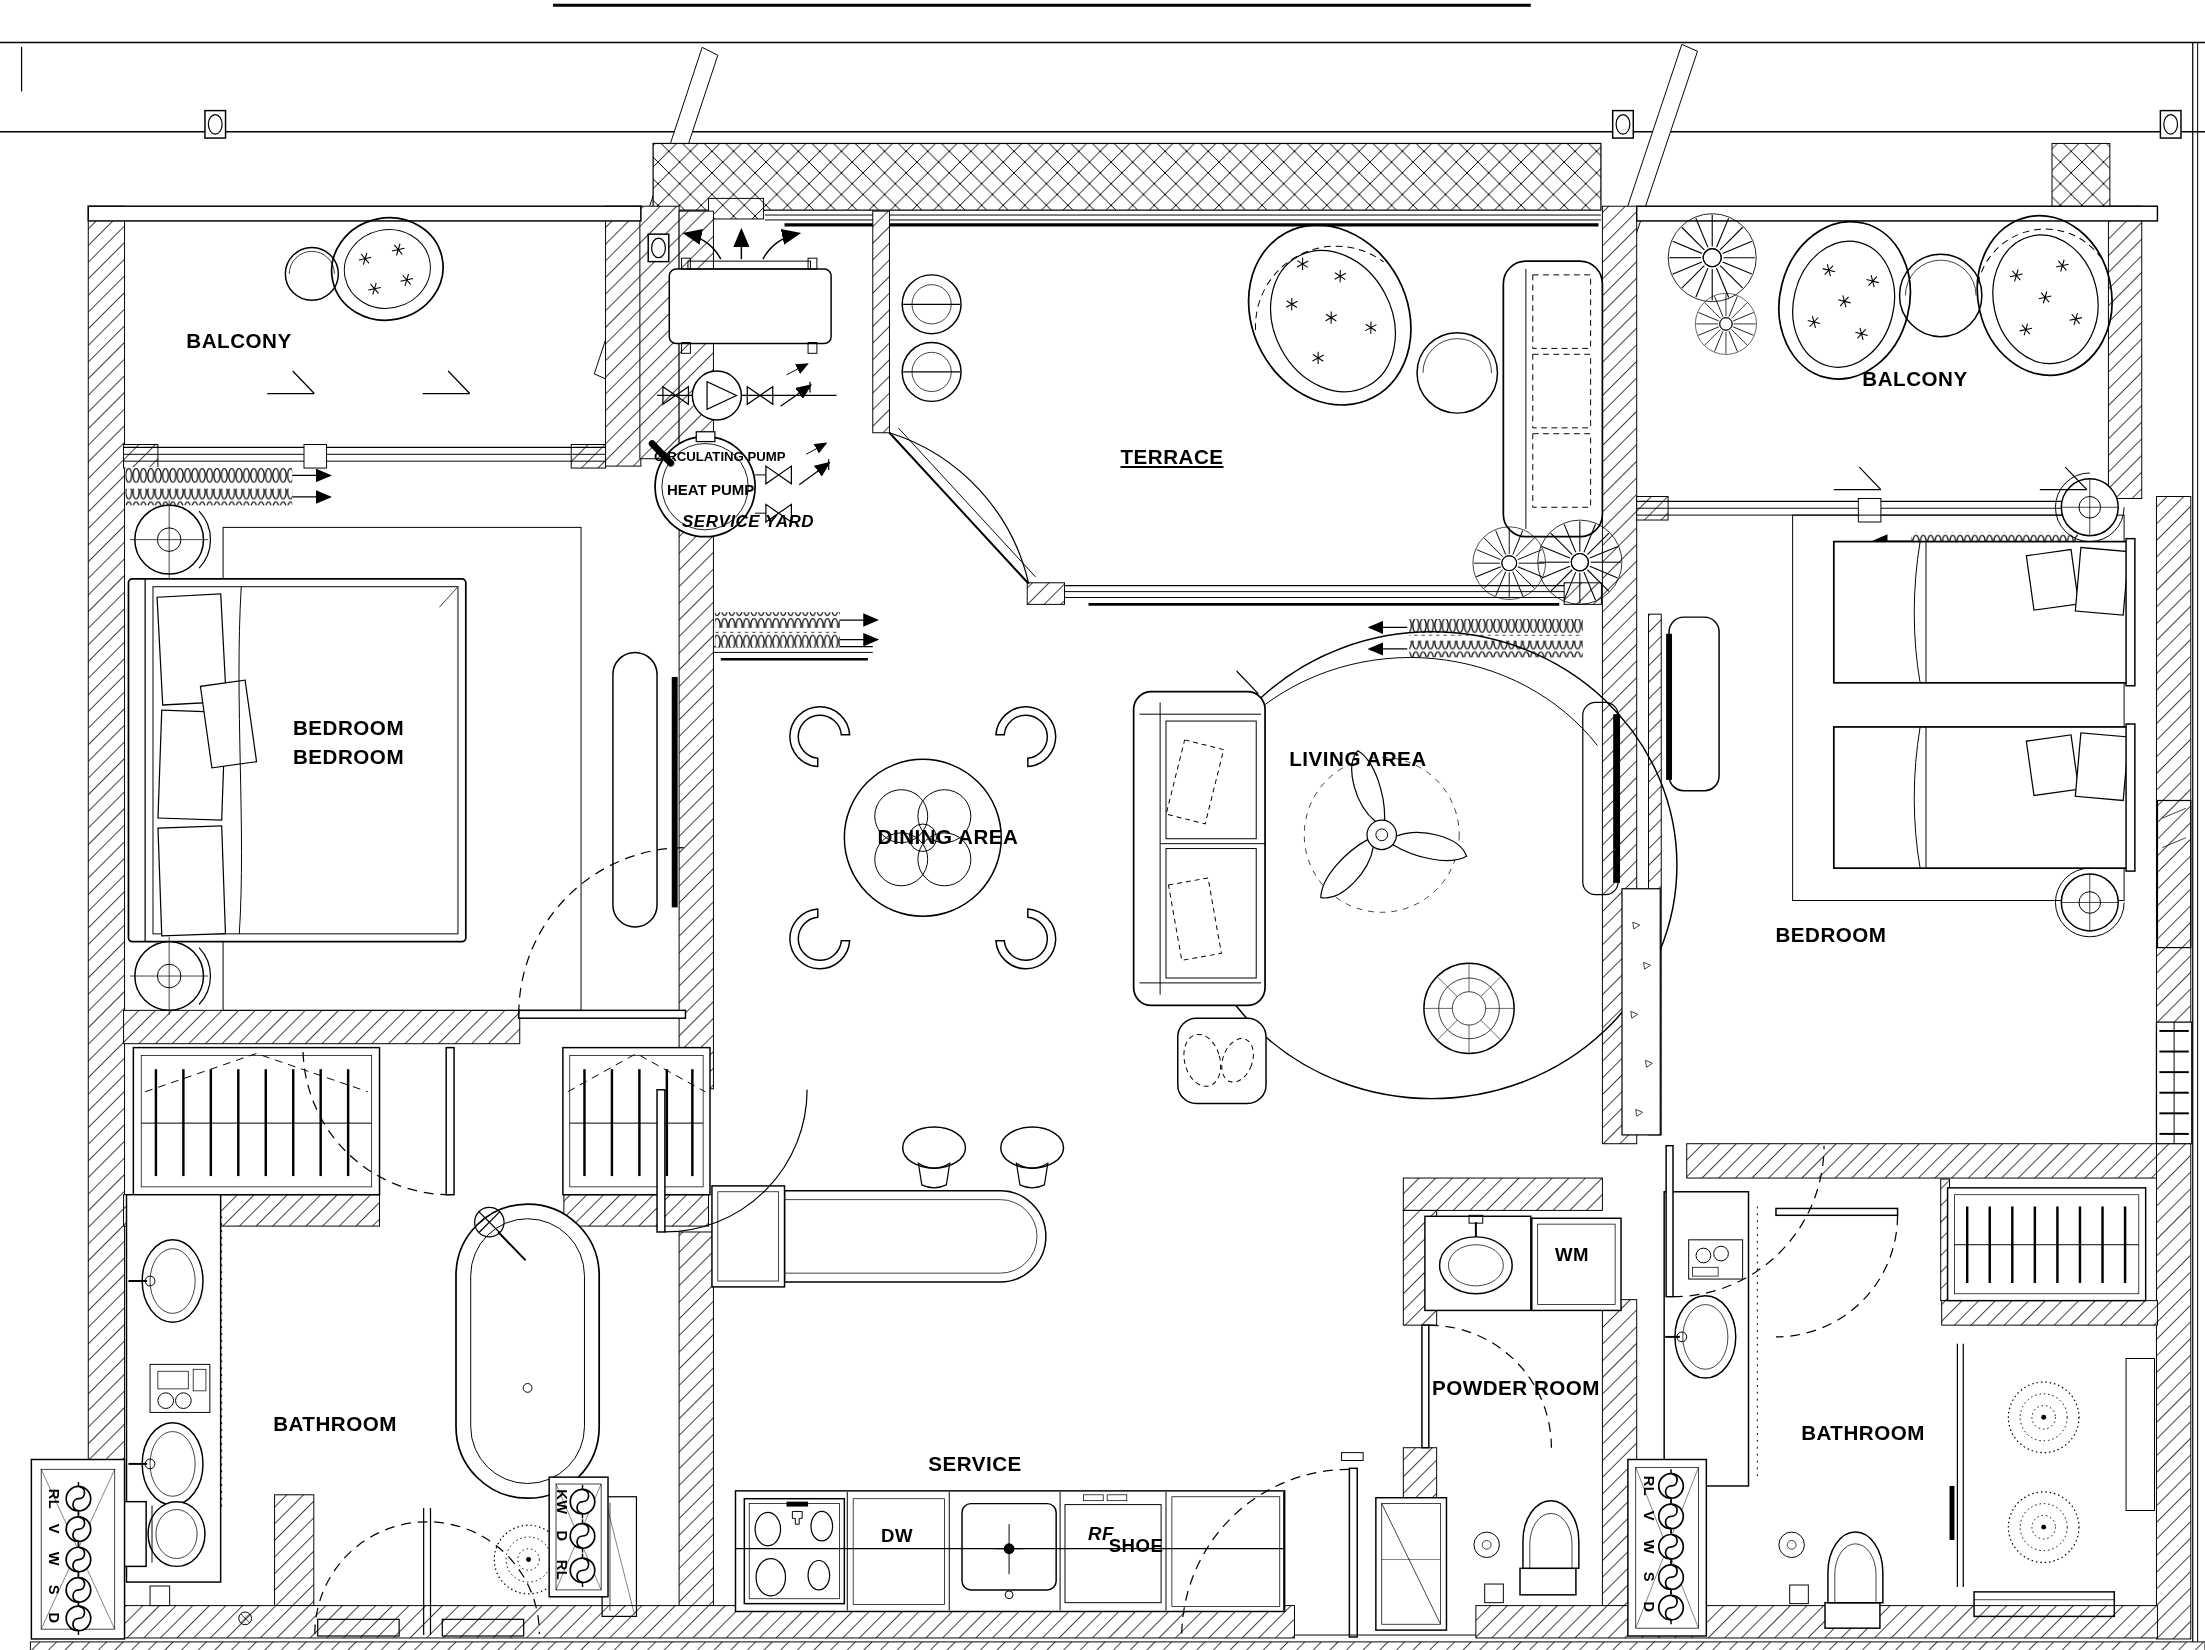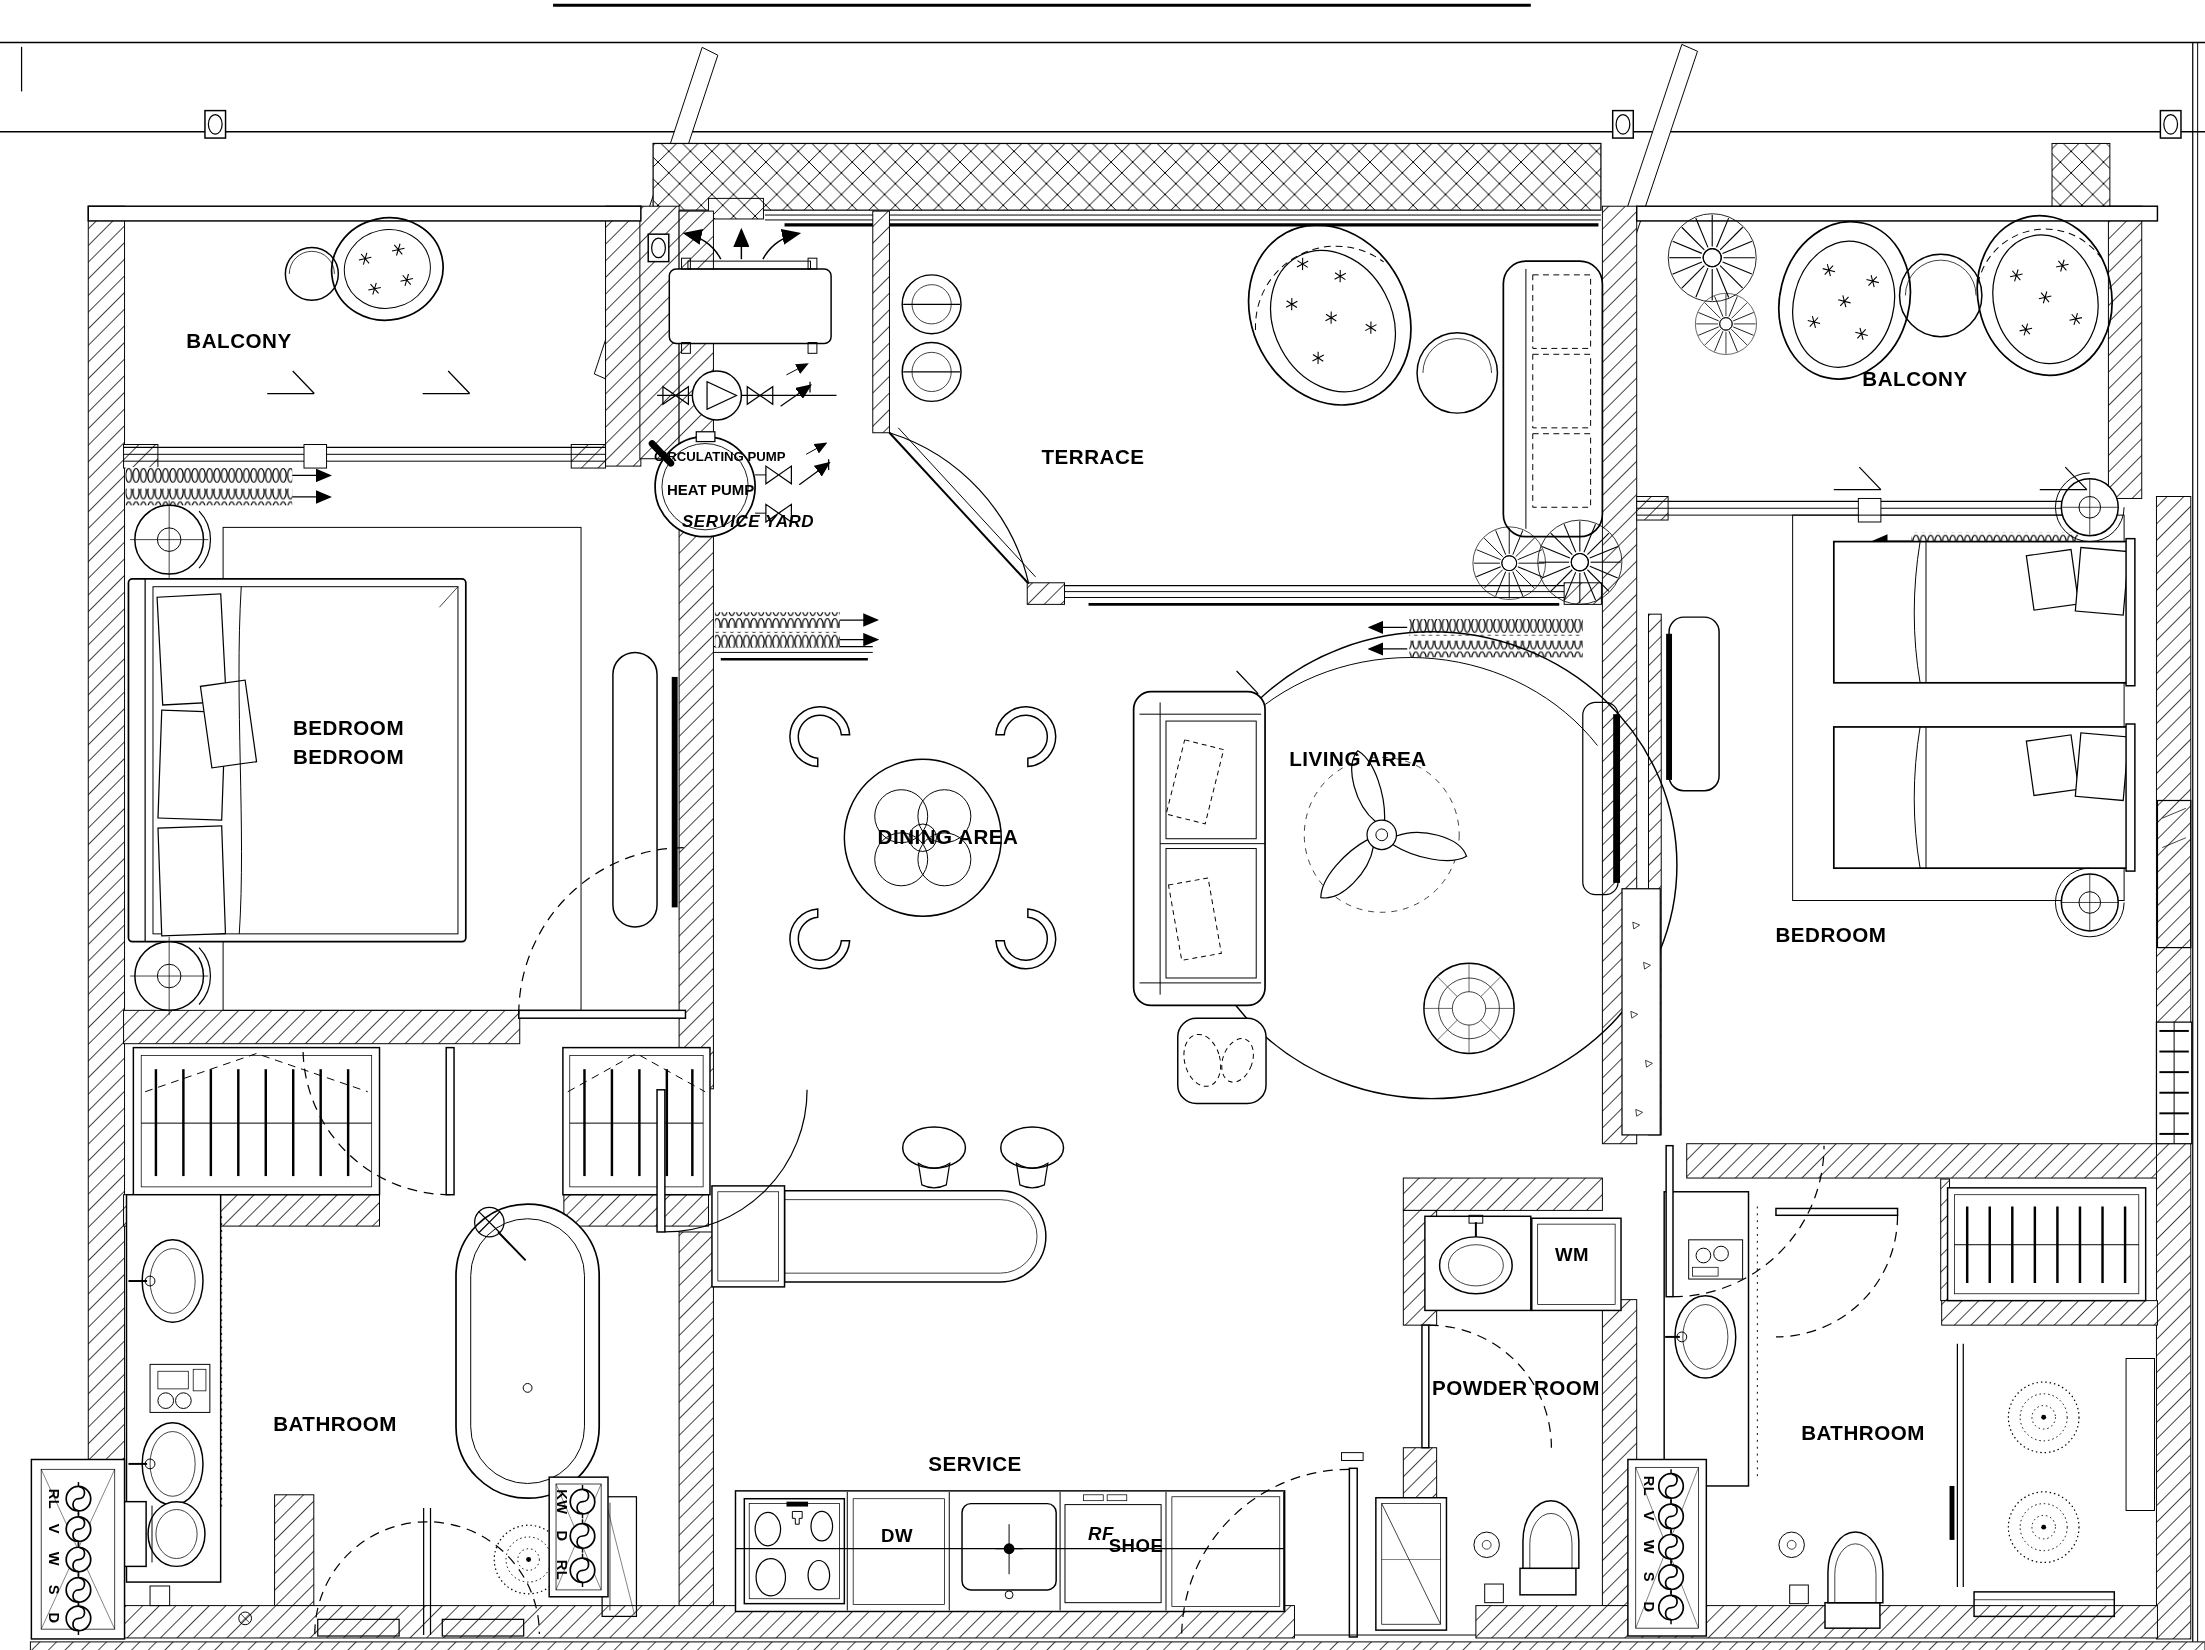--- a/index.html
+++ b/index.html
@@ -733,21 +733,21 @@
 
 <div id="master-label">
   <div>BEDROOM</div>
   <div>BEDROOM</div>
 </div>
 
 <div class="lbl" style="left:335px;top:1424px;">BATHROOM</div>
 <div class="lbl sm anchor-left" style="left:654px;top:421px;margin-top:35px;">CIRCULATING PUMP</div>
 <div class="lbl sm anchor-left" style="left:667px;top:489px;font-size:15px;">HEAT PUMP</div>
 <div class="lbl lg anchor-left" style="left:682px;top:522px;">SERVICE YARD</div>
-<div class="lbl" style="left:1093px;top:457px;">TERRACE</div>
+<div class="lbl" style="left:1172px;top:457px;text-decoration:underline;">TERRACE</div>
 <div class="lbl" style="left:948px;top:837px;">DINING AREA</div>
 <div class="lbl" style="left:1358px;top:759px;">LIVING AREA</div>
 <div class="lbl" style="left:975px;top:1464px;">SERVICE</div>
 <div class="lbl md" style="left:897px;top:1536px;">DW</div>
 <div class="lbl md" style="left:1101px;top:1534px;font-style:italic;">RF</div>
 <div class="lbl md" style="left:1136px;top:1546px;">SHOE</div>
 <div class="lbl md" style="left:1572px;top:1255px;">WM</div>
 <div class="lbl" style="left:1516px;top:1388px;">POWDER ROOM</div>
 <div class="lbl" style="left:1863px;top:1433px;">BATHROOM</div>
 <div class="lbl" style="left:1831px;top:935px;">BEDROOM</div>

